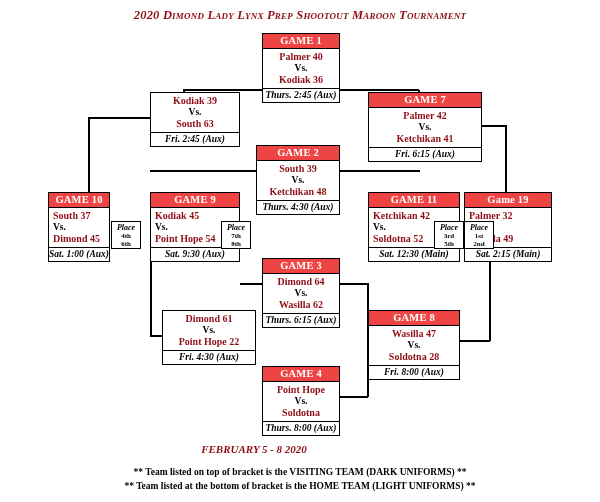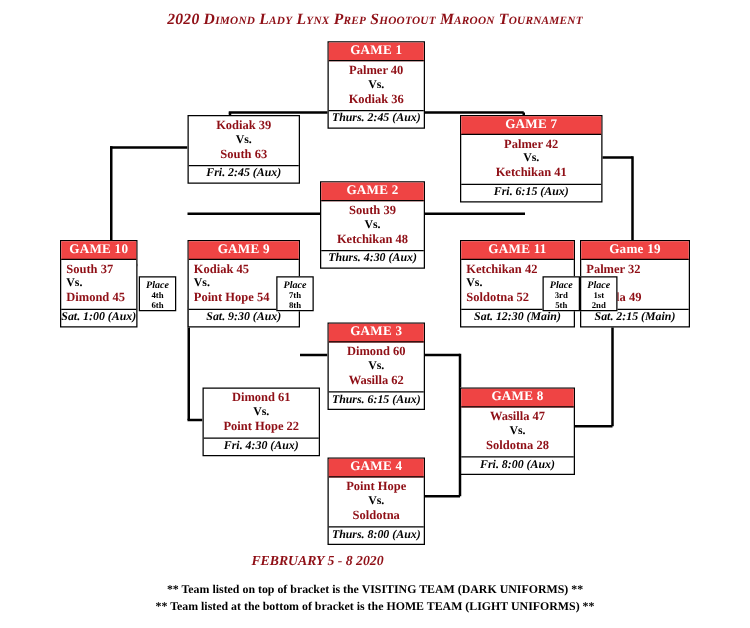--- a/index.html
+++ b/index.html
@@ -274,21 +274,21 @@
 
   <div class="place" style="left:464px; top:221px; width:30px; height:28px;">
     <div class="pl-title">Place</div>
     <div class="pl-line">1st</div>
     <div class="pl-line">2nd</div>
   </div>
 
   <div class="game center" style="left:262px; top:258px; width:78px;">
     <div class="hdr">GAME 3</div>
     <div class="body">
-      <div class="team">Dimond 60</div>
+      <div class="team">Dimond 64</div>
       <div class="vs">Vs.</div>
       <div class="team">Wasilla 62</div>
     </div>
     <div class="when">Thurs. 6:15 (Aux)</div>
   </div>
 
   <div class="game center" style="left:162px; top:310px; width:94px;">
     <div class="body">
       <div class="team">Dimond 61</div>
       <div class="vs">Vs.</div>

